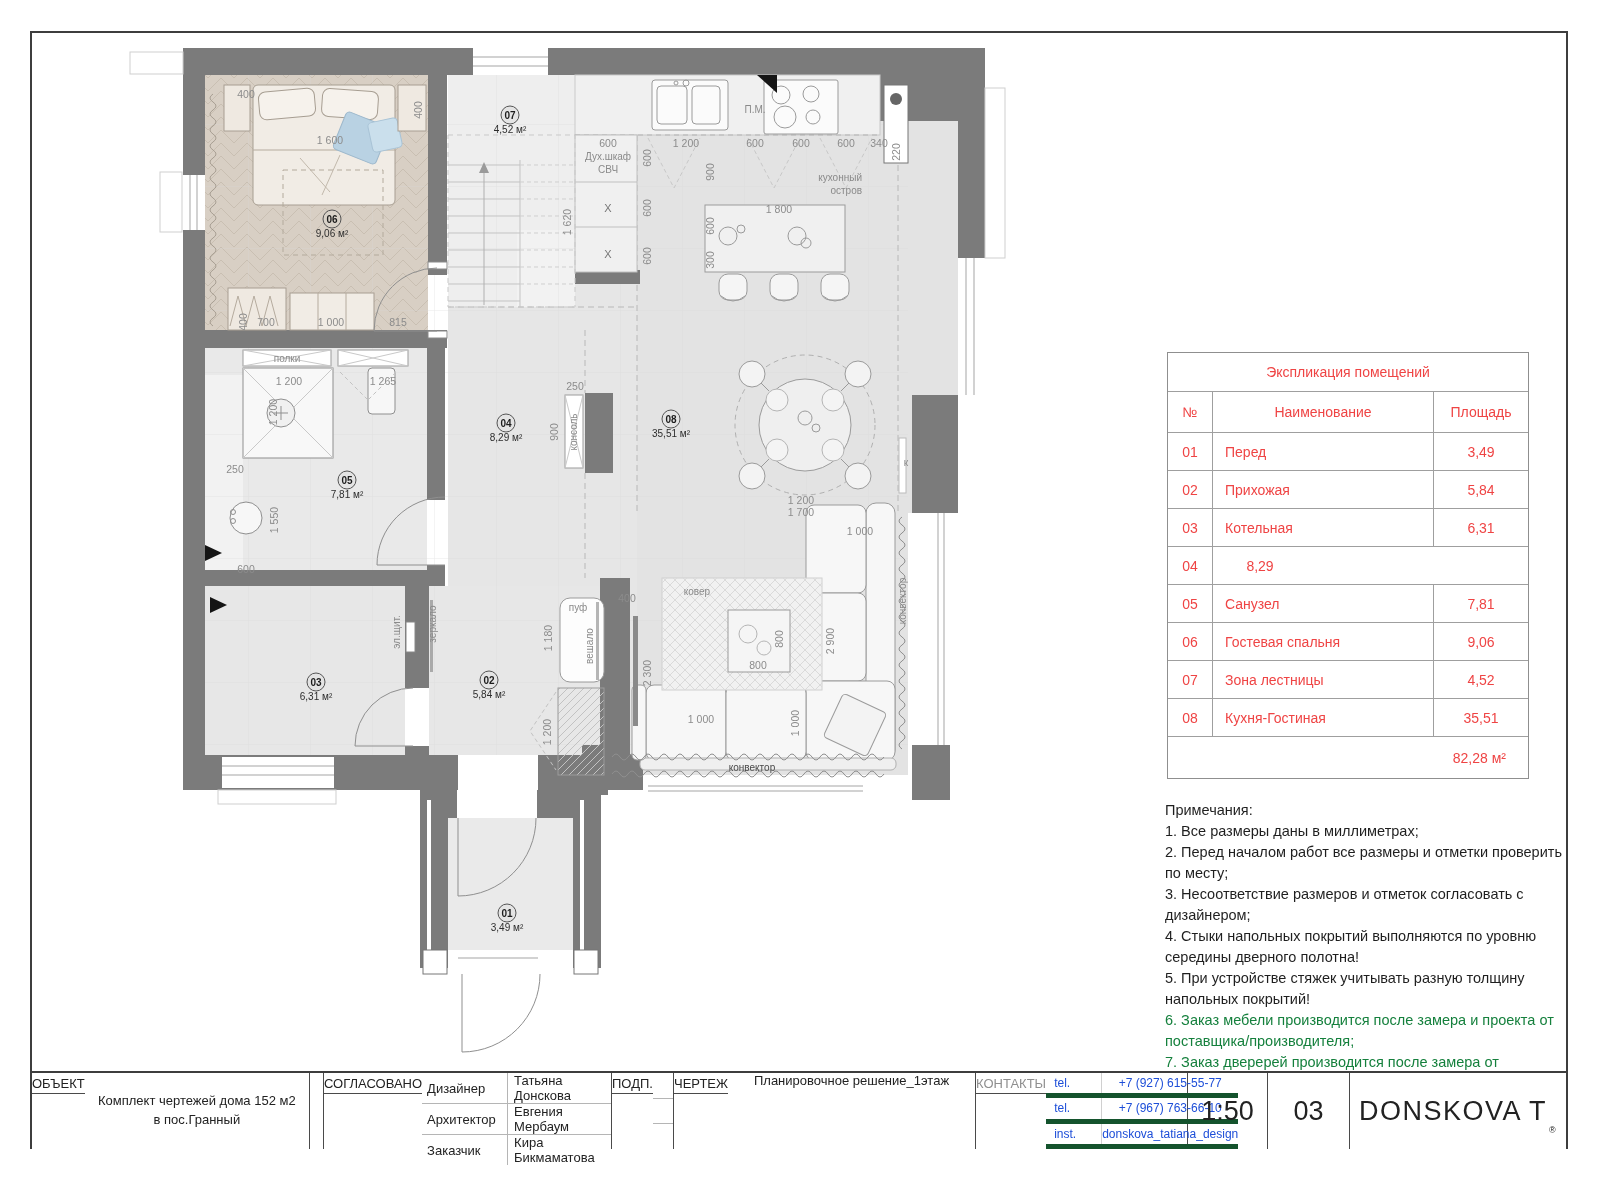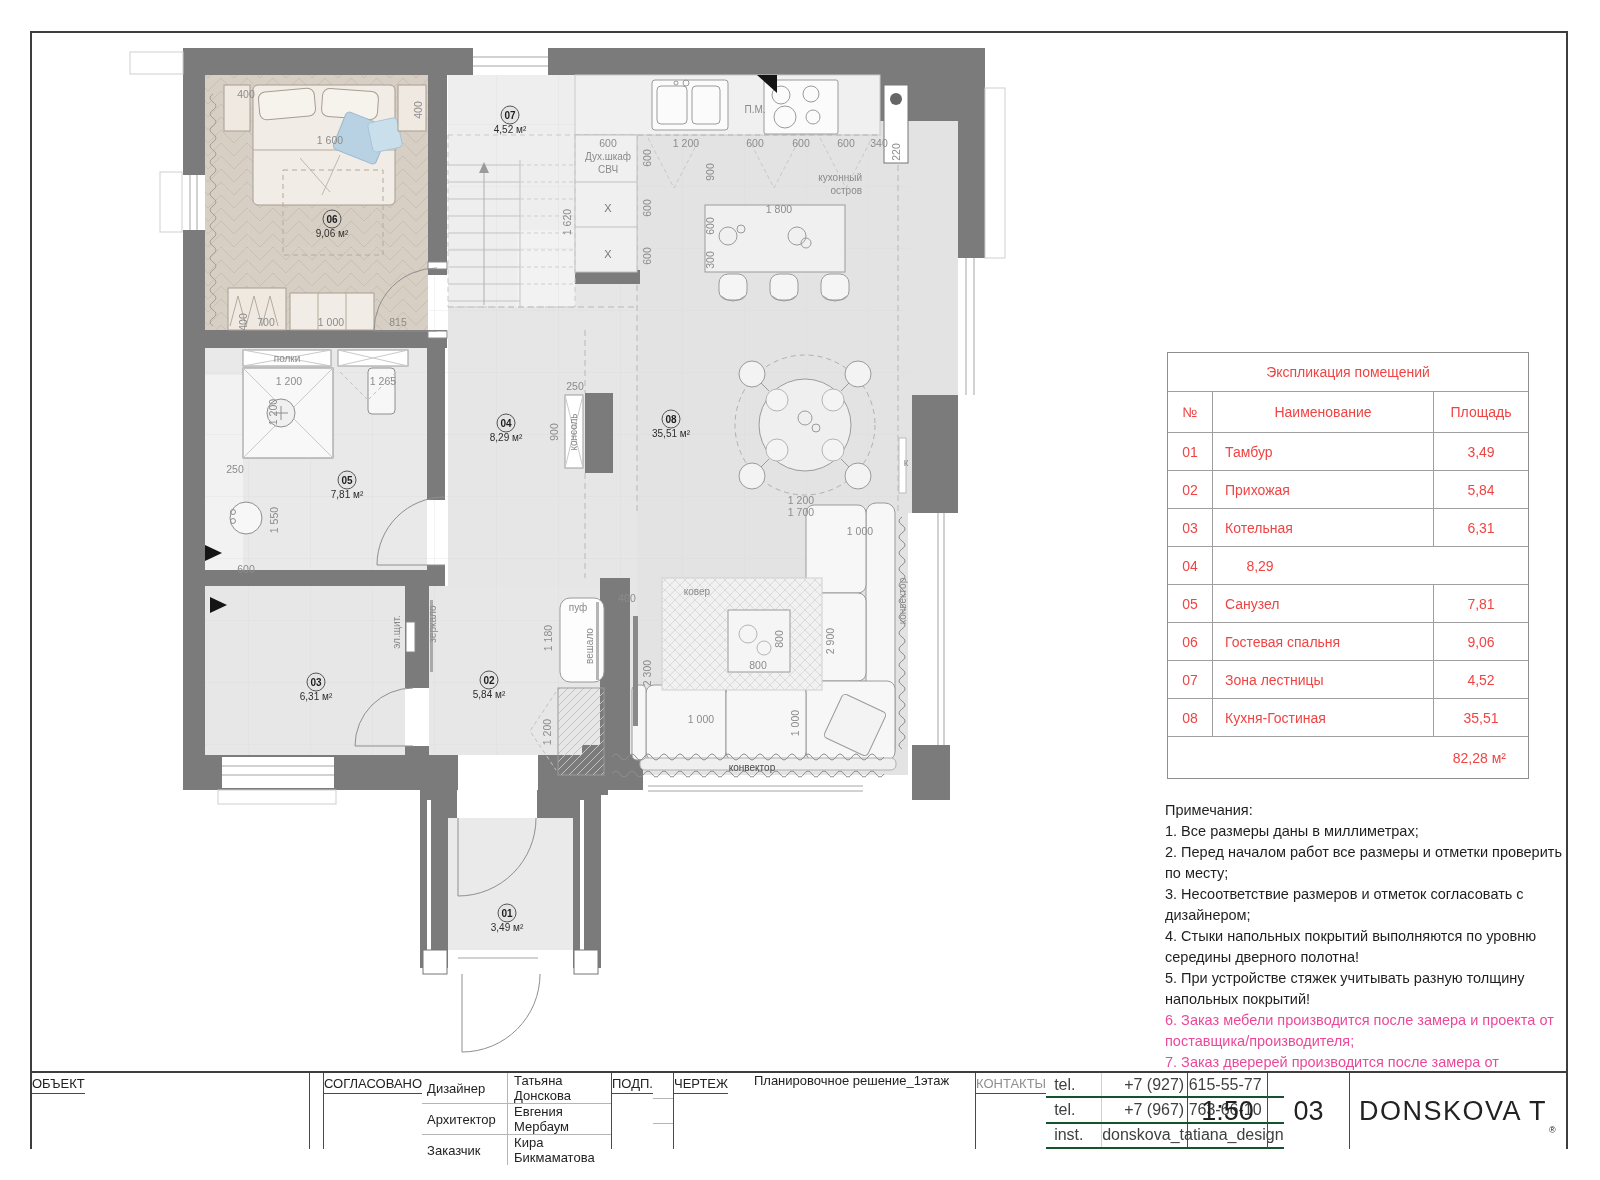--- a/index.html
+++ b/index.html
@@ -19,41 +19,41 @@
   .t-row{display:flex;height:37px;border-bottom:1px solid #9f9f9f}
   .t-row.t-head{height:40px}
   .c-num{width:44px;display:flex;align-items:center;justify-content:center;border-right:1px solid #9f9f9f}
   .c-name{flex:1;display:flex;align-items:center;padding-left:12px;border-right:1px solid #9f9f9f}
   .t-head .c-name{justify-content:center;padding-left:0}
   .c-area{width:94px;display:flex;align-items:center;justify-content:center}
   .t-total{height:41px;display:flex;align-items:center;justify-content:flex-end;padding-right:22px}
   
   .notes{position:absolute;left:1165px;top:800px;width:412px;font-size:14.5px;line-height:1.45;color:#1f1f1f}
   .notes div{margin:0}
-  .notes .red{color:#ec4899}
+  .notes .red{color:#15803d}
   
   .tblock{position:absolute;left:30px;top:1071px;width:1538px;height:78px;border:2px solid #3d3d3d;border-bottom:none;box-sizing:border-box;display:flex;background:#fff;font-size:13px;color:#222}
   .sec{border-right:1px solid #4a4a4a;display:flex;flex-direction:row;box-sizing:border-box}
   .sec:last-child{border-right:none}
   .sec-h{height:20px;display:flex;align-items:center;justify-content:center;border-bottom:1px solid #4a4a4a;flex:none}
   .sec-b{flex:1;display:flex;flex-direction:column}
   .obj{width:278px}
   .obj .sec-b{align-items:center;justify-content:center;line-height:1.45}
   .sp{width:14px}
   .appr{width:288px}
   .r3{flex:1;display:flex;border-bottom:1px solid #b5b5b5;align-items:center}
   .r3:last-child{border-bottom:none}
   .role{width:86px;padding-left:5px;border-right:1px solid #b5b5b5;align-self:stretch;display:flex;align-items:center;box-sizing:border-box}
   .pname{flex:1;padding-left:6px}
   .sign{width:62px}
   .drw{width:302px}
   .drw .sec-b{align-items:center;justify-content:flex-start}
   .cont{width:212px}
   .cont .sec-h{color:#8f8f8f}
-  .cont .r3{border-bottom:2px solid #14532d;color:#404040;font-size:16px}
+  .cont .r3{border-bottom:5px solid #14532d;color:#1d4ed8;font-size:12px}
   .cont .role{width:56px;border-right:1px solid #d0d0d0;justify-content:flex-start;padding-left:8px}
   .cont .pname{text-align:center;padding-left:0}
   .scale{width:80px}
   .sheet{width:82px}
   .big{flex:1;display:flex;align-items:center;justify-content:center;font-size:27px}
   .brand{flex:1}
   .brand .big{font-size:27px;letter-spacing:1.5px;white-space:nowrap}
   .brand sup{font-size:9px;margin-left:2px;align-self:flex-end;padding-bottom:14px}
 </style>
 </head>
@@ -431,21 +431,21 @@
 
 <div class="expl">
   <div class="t-title">Экспликация помещений</div>
   <div class="t-row t-head">
     <div class="c-num">№</div>
     <div class="c-name">Наименование</div>
     <div class="c-area">Площадь</div>
   </div>
   <div class="t-row">
       <div class="c-num">01</div>
-      <div class="c-name">Тамбур</div>
+      <div class="c-name">Перед</div>
       <div class="c-area">3,49</div>
     </div>
   <div class="t-row">
       <div class="c-num">02</div>
       <div class="c-name">Прихожая</div>
       <div class="c-area">5,84</div>
     </div>
   <div class="t-row">
       <div class="c-num">03</div>
       <div class="c-name">Котельная</div>
@@ -485,20 +485,24 @@
   <div>3. Несоответствие размеров и отметок согласовать с дизайнером;</div>
   <div>4. Стыки напольных покрытий выполняются по уровню середины дверного полотна!</div>
   <div>5. При устройстве стяжек учитывать разную толщину напольных покрытий!</div>
   <div class="red">6. Заказ мебели производится после замера и проекта от поставщика/производителя;</div>
   <div class="red">7. Заказ дверерей производится после замера от поставщика.</div>
 </div>
 
 <div class="tblock">
   <div class="sec obj">
     <div class="sec-h">ОБЪЕКТ</div>
+    <div class="sec-b">
+      <span>Комплект чертежей дома 152 м2</span>
+      <span>в пос.Гранный</span>
+    </div>
   </div>
   <div class="sec sp"></div>
   <div class="sec appr">
     <div class="sec-h">СОГЛАСОВАНО</div>
     <div class="sec-b">
       <div class="r3">
           <div class="role">Дизайнер</div>
           <div class="pname">Татьяна Донскова</div>
         </div>
       <div class="r3">

